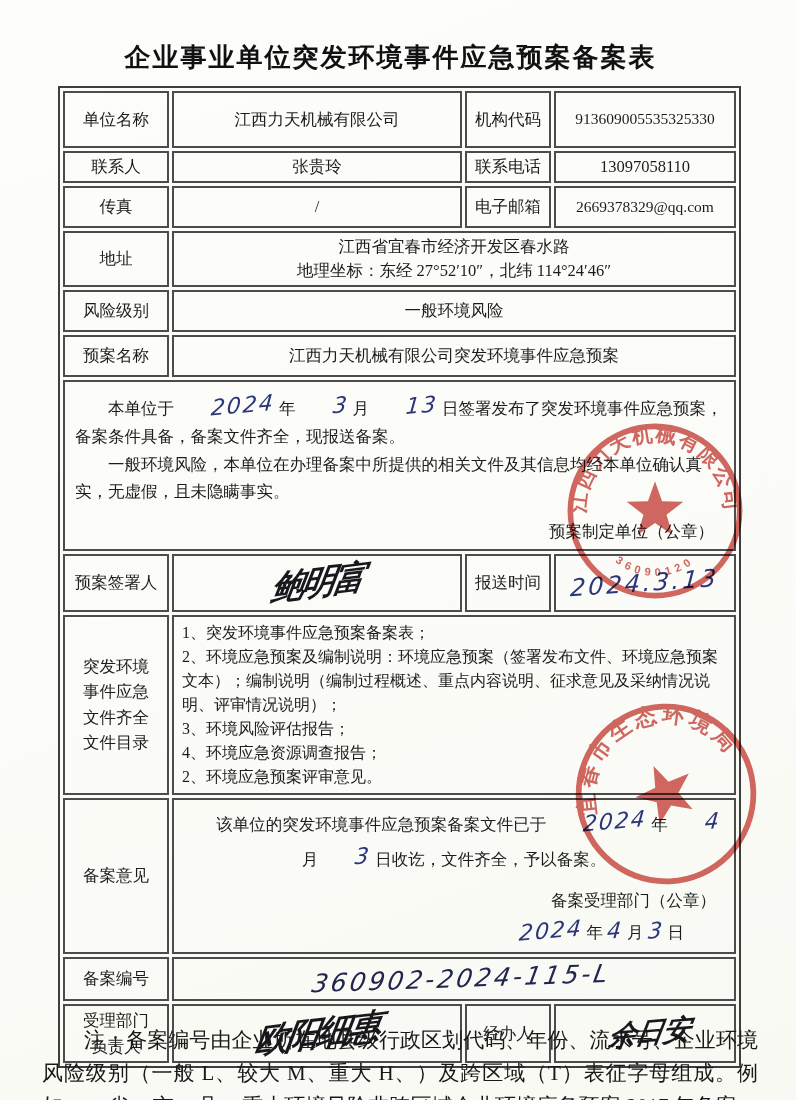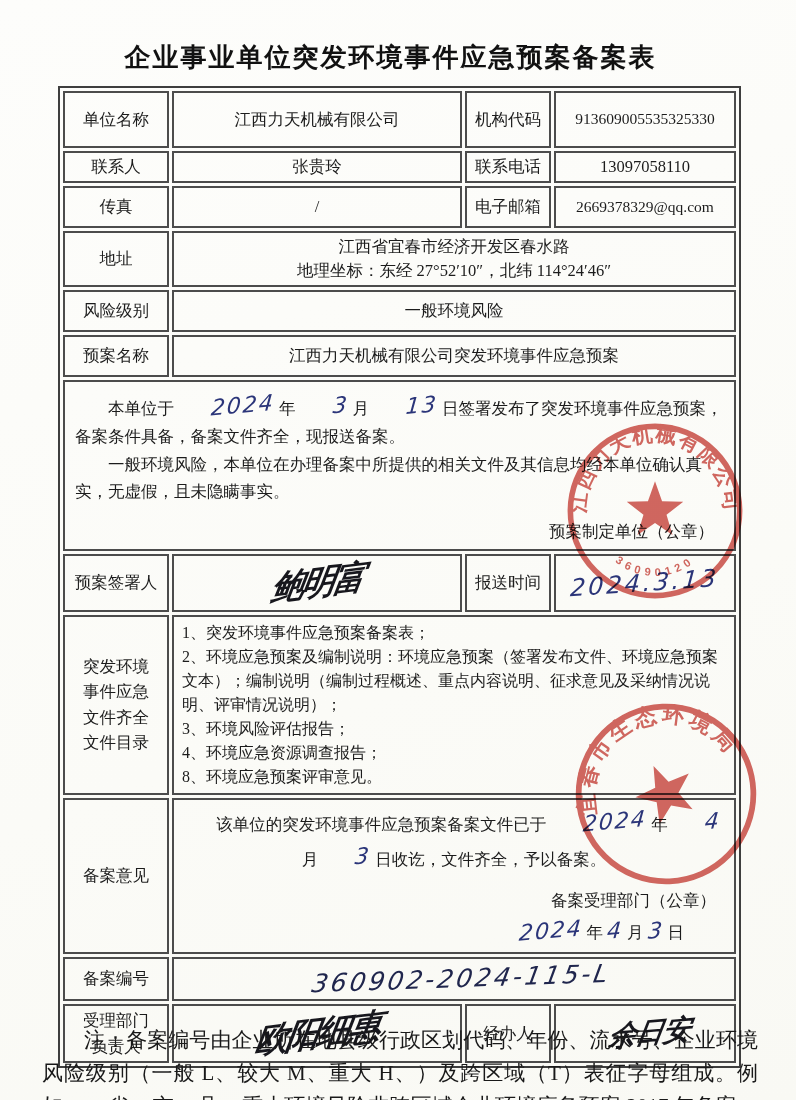--- a/index.html
+++ b/index.html
@@ -156,21 +156,21 @@
         <div>突发环境</div>
         <div>事件应急</div>
         <div>文件齐全</div>
         <div>文件目录</div>
       </td>
       <td colspan="3" class="left" style="vertical-align:top;padding:4px 8px">
         <div class="cat-item">1、突发环境事件应急预案备案表；</div>
         <div class="cat-item">2、环境应急预案及编制说明：环境应急预案（签署发布文件、环境应急预案文本）；编制说明（编制过程概述、重点内容说明、征求意见及采纳情况说明、评审情况说明）；</div>
         <div class="cat-item">3、环境风险评估报告；</div>
         <div class="cat-item">4、环境应急资源调查报告；</div>
-        <div class="cat-item">8、环境应急预案评审意见。</div>
+        <div class="cat-item">2、环境应急预案评审意见。</div>
       </td>
     </tr>
 
     <tr>
       <td class="lbl" style="height:96px">备案意见</td>
       <td colspan="3" class="left" style="vertical-align:top;padding:5px 8px">
         <p class="indent" style="line-height:1.6"><span>该单位的突发环境事件应急预案备案文件已于</span><span class="hw hw-date">2024</span><span>年</span><span class="hw hw-date">4</span><span>月</span><span class="hw hw-date">3</span><span>日收讫，文件齐全，予以备案。</span></p>
         <div class="seal-caption">备案受理部门（公章）</div>
         <div class="date-line"><span class="hw hw-date">2024</span><span>年</span><span class="hw hw-date">4</span><span>月</span><span class="hw hw-date">3</span><span>日</span></div>
       </td>

